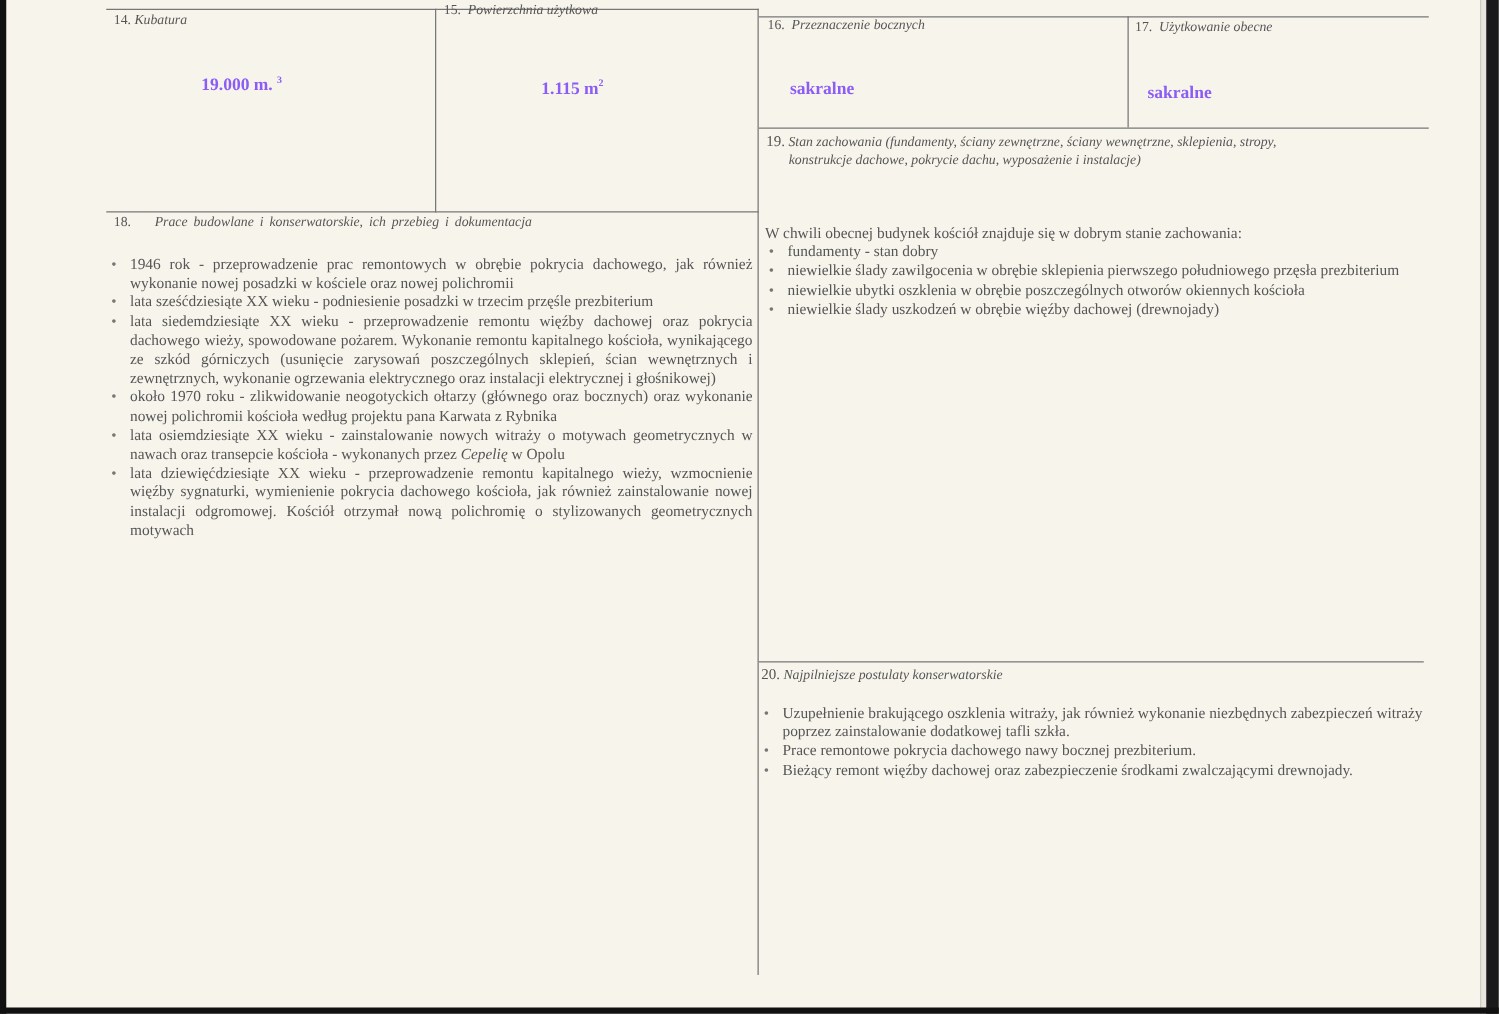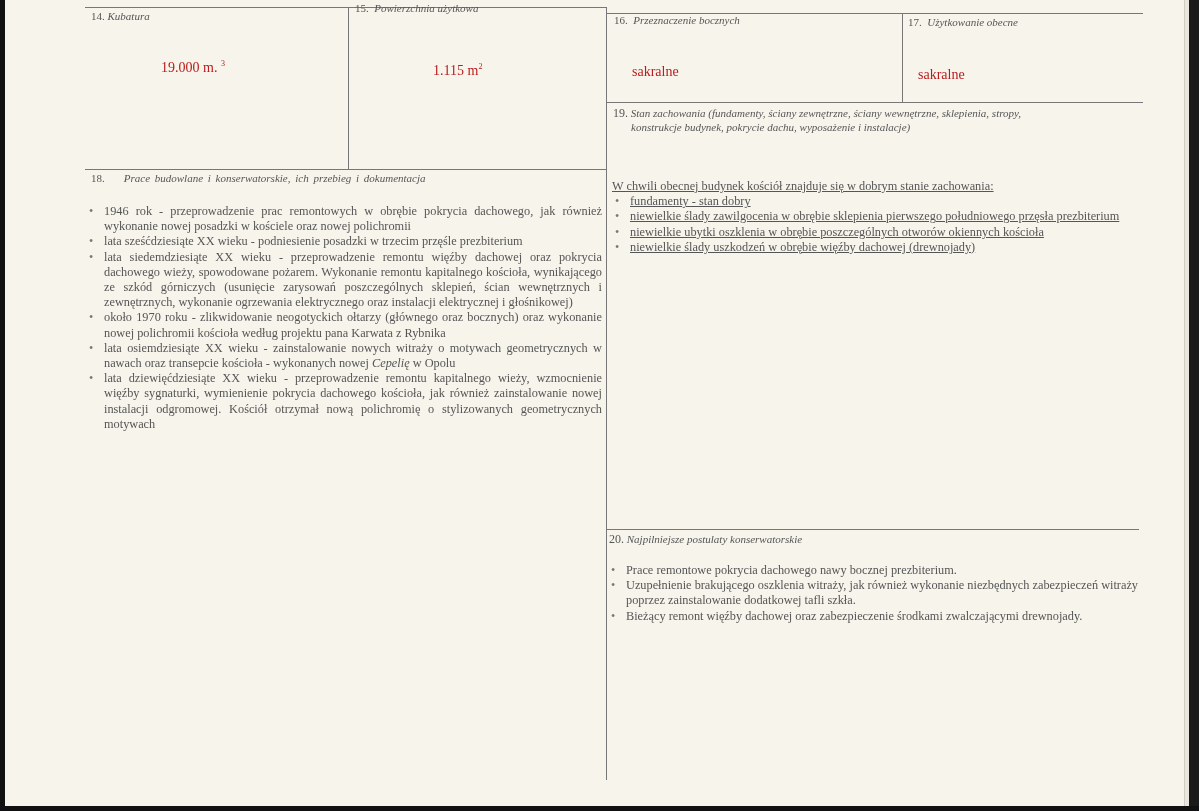--- a/index.html
+++ b/index.html
@@ -10,21 +10,21 @@
     color: #4a4a4a;
   }
   .left-edge { position: absolute; left: 0; top: 0; width: 5px; height: 811px; background: #111; }
   .right-edge { position: absolute; right: 0; top: 0; width: 10px; height: 811px; background: #1a1a1a; }
   .right-edge-light { position: absolute; right: 10px; top: 0; width: 4px; height: 811px; background: #e9e6dd; border-left: 1px solid #cfccc3; }
   .bottom-edge { position: absolute; left: 0; bottom: 0; width: 1199px; height: 5px; background: #111; }
   .hline { position: absolute; height: 1px; background: #777; }
   .vline { position: absolute; width: 1px; background: #777; }
   .label { position: absolute; font-size: 11px; color: #555; white-space: nowrap; }
   .label i { }
-  .value { position: absolute; font-size: 14px; color: #b91c1c; white-space: nowrap; }
+  .value { position: absolute; font-size: 14px; color: #8b5cf6; white-space: nowrap; font-weight: bold; }
   .value sup { font-size: 8px; vertical-align: 6px; }
   .body-text { position: absolute; font-size: 12.3px; line-height: 15.2px; color: #555; text-align: justify; }
   ul { margin: 0; padding: 0; list-style: none; }
   li { position: relative; padding-left: 18px; }
   li::before { content: "\2022"; position: absolute; left: 3px; top: 0; color: #777; font-size: 12px; }
   .intro { margin: 0; }
   .italic { font-style: italic; }
 </style>
 </head>
 <body>
@@ -68,55 +68,55 @@
 
 <div class="label" style="left:908px; top:16px;">
   <span>17.</span>&nbsp;
   <i>Użytkowanie obecne</i>
 </div>
 <div class="value" style="left:918px; top:67px;">sakralne</div>
 
 <div class="label" style="left:613px; top:106px; line-height:14px;">
   <span style="font-size:12px;text-align:center;">19.</span>
   <i>Stan zachowania (fundamenty, ściany zewnętrzne, ściany wewnętrzne, sklepienia, stropy,</i><br>
-  <i style="padding-left:18px;">konstrukcje budynek, pokrycie dachu, wyposażenie i instalacje)</i>
+  <i style="padding-left:18px;">konstrukcje dachowe, pokrycie dachu, wyposażenie i instalacje)</i>
 </div>
 
 <div class="label" style="left:91px; top:172px; word-spacing:2px;">
   <span>18.</span>&nbsp;&nbsp;&nbsp;
   <i>Prace budowlane i konserwatorskie, ich przebieg i dokumentacja</i>
 </div>
 
 <div class="body-text" style="left:86px; top:204px; width:516px;">
   <ul>
     <li>1946 rok - przeprowadzenie prac remontowych w obrębie pokrycia dachowego, jak również wykonanie nowej posadzki w kościele oraz nowej polichromii</li>
     <li>lata sześćdziesiąte XX wieku - podniesienie posadzki w trzecim przęśle prezbiterium</li>
     <li>lata siedemdziesiąte XX wieku - przeprowadzenie remontu więźby dachowej oraz pokrycia dachowego wieży, spowodowane pożarem. Wykonanie remontu kapitalnego kościoła, wynikającego ze szkód górniczych (usunięcie zarysowań poszczególnych sklepień, ścian wewnętrznych i zewnętrznych, wykonanie ogrzewania elektrycznego oraz instalacji elektrycznej i głośnikowej)</li>
     <li>około 1970 roku - zlikwidowanie neogotyckich ołtarzy (głównego oraz bocznych) oraz wykonanie nowej polichromii kościoła według projektu pana Karwata z Rybnika</li>
     <li>
-      <span>lata osiemdziesiąte XX wieku - zainstalowanie nowych witraży o motywach geometrycznych w nawach oraz transepcie kościoła - wykonanych nowej </span><span class="italic">Cepelię</span><span> w Opolu</span>
+      <span>lata osiemdziesiąte XX wieku - zainstalowanie nowych witraży o motywach geometrycznych w nawach oraz transepcie kościoła - wykonanych przez </span><span class="italic">Cepelię</span><span> w Opolu</span>
     </li>
     <li>lata dziewięćdziesiąte XX wieku - przeprowadzenie remontu kapitalnego wieży, wzmocnienie więźby sygnaturki, wymienienie pokrycia dachowego kościoła, jak również zainstalowanie nowej instalacji odgromowej. Kościół otrzymał nową polichromię o stylizowanych geometrycznych motywach</li>
   </ul>
 </div>
 
-<div class="body-text" style="left:612px; top:179px; width:528px;text-decoration:underline;">
+<div class="body-text" style="left:612px; top:179px; width:528px;">
   <p class="intro">W chwili obecnej budynek kościół znajduje się w dobrym stanie zachowania:</p>
   <ul>
     <li>fundamenty - stan dobry</li>
     <li>niewielkie ślady zawilgocenia w obrębie sklepienia pierwszego południowego przęsła prezbiterium</li>
     <li>niewielkie ubytki oszklenia w obrębie poszczególnych otworów okiennych kościoła</li>
     <li>niewielkie ślady uszkodzeń w obrębie więźby dachowej (drewnojady)</li>
   </ul>
 </div>
 
 <div class="label" style="left:609px; top:532px;">
   <span style="font-size:12px;">20.</span>
   <i>Najpilniejsze postulaty konserwatorskie</i>
 </div>
 
 <div class="body-text" style="left:608px; top:563px; width:530px;">
   <ul>
+    <li>Uzupełnienie brakującego oszklenia witraży, jak również wykonanie niezbędnych zabezpieczeń witraży poprzez zainstalowanie dodatkowej tafli szkła.</li>
     <li>Prace remontowe pokrycia dachowego nawy bocznej prezbiterium.</li>
-    <li>Uzupełnienie brakującego oszklenia witraży, jak również wykonanie niezbędnych zabezpieczeń witraży poprzez zainstalowanie dodatkowej tafli szkła.</li>
     <li>Bieżący remont więźby dachowej oraz zabezpieczenie środkami zwalczającymi drewnojady.</li>
   </ul>
 </div>
 
 </body></html>

